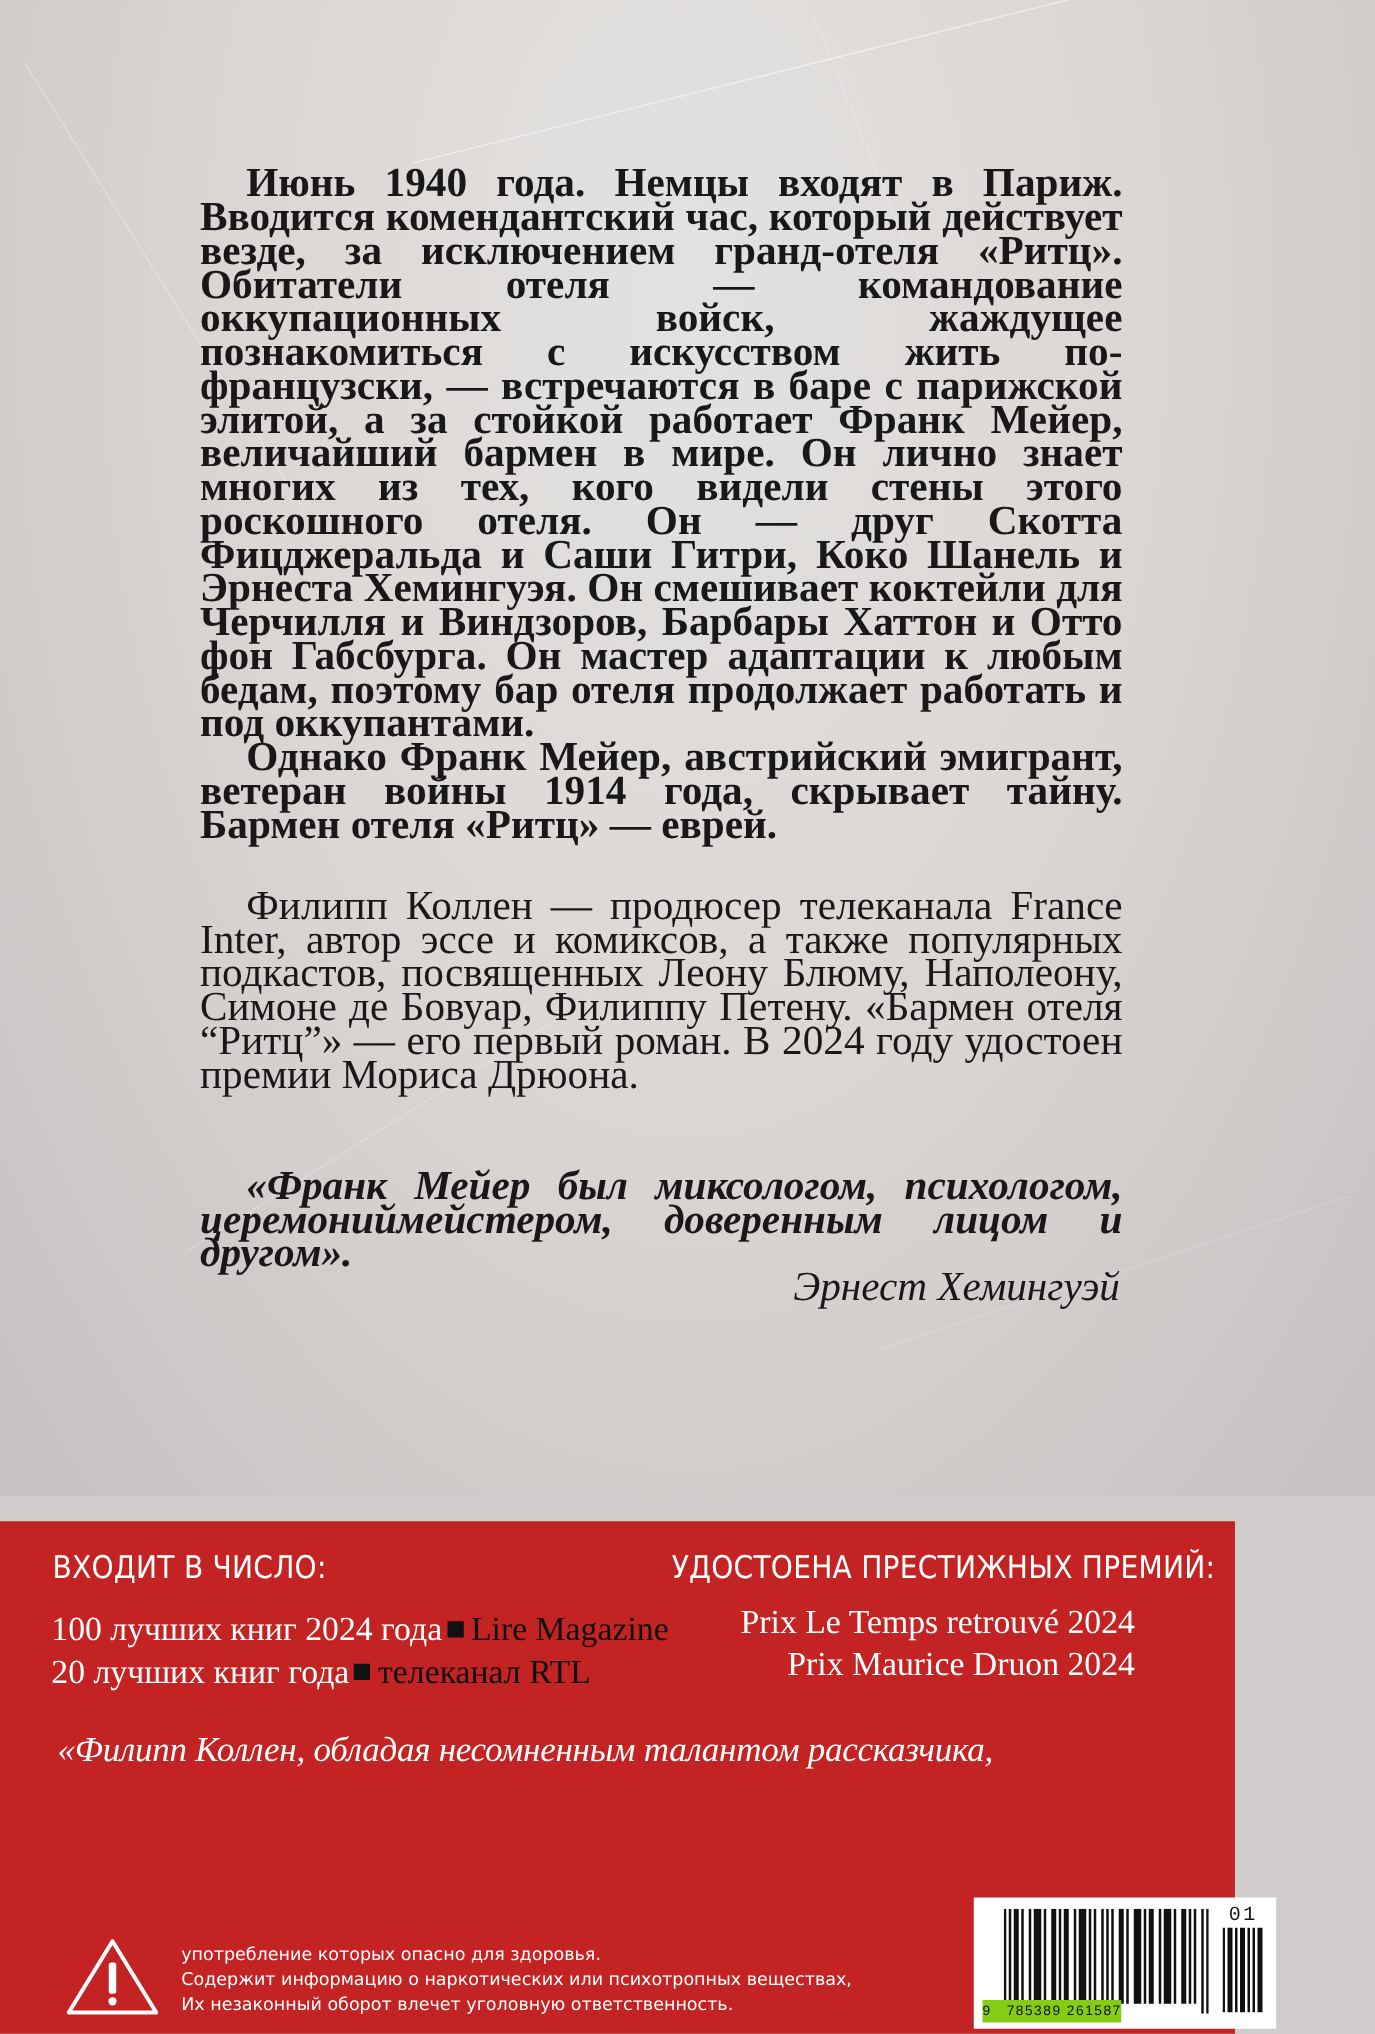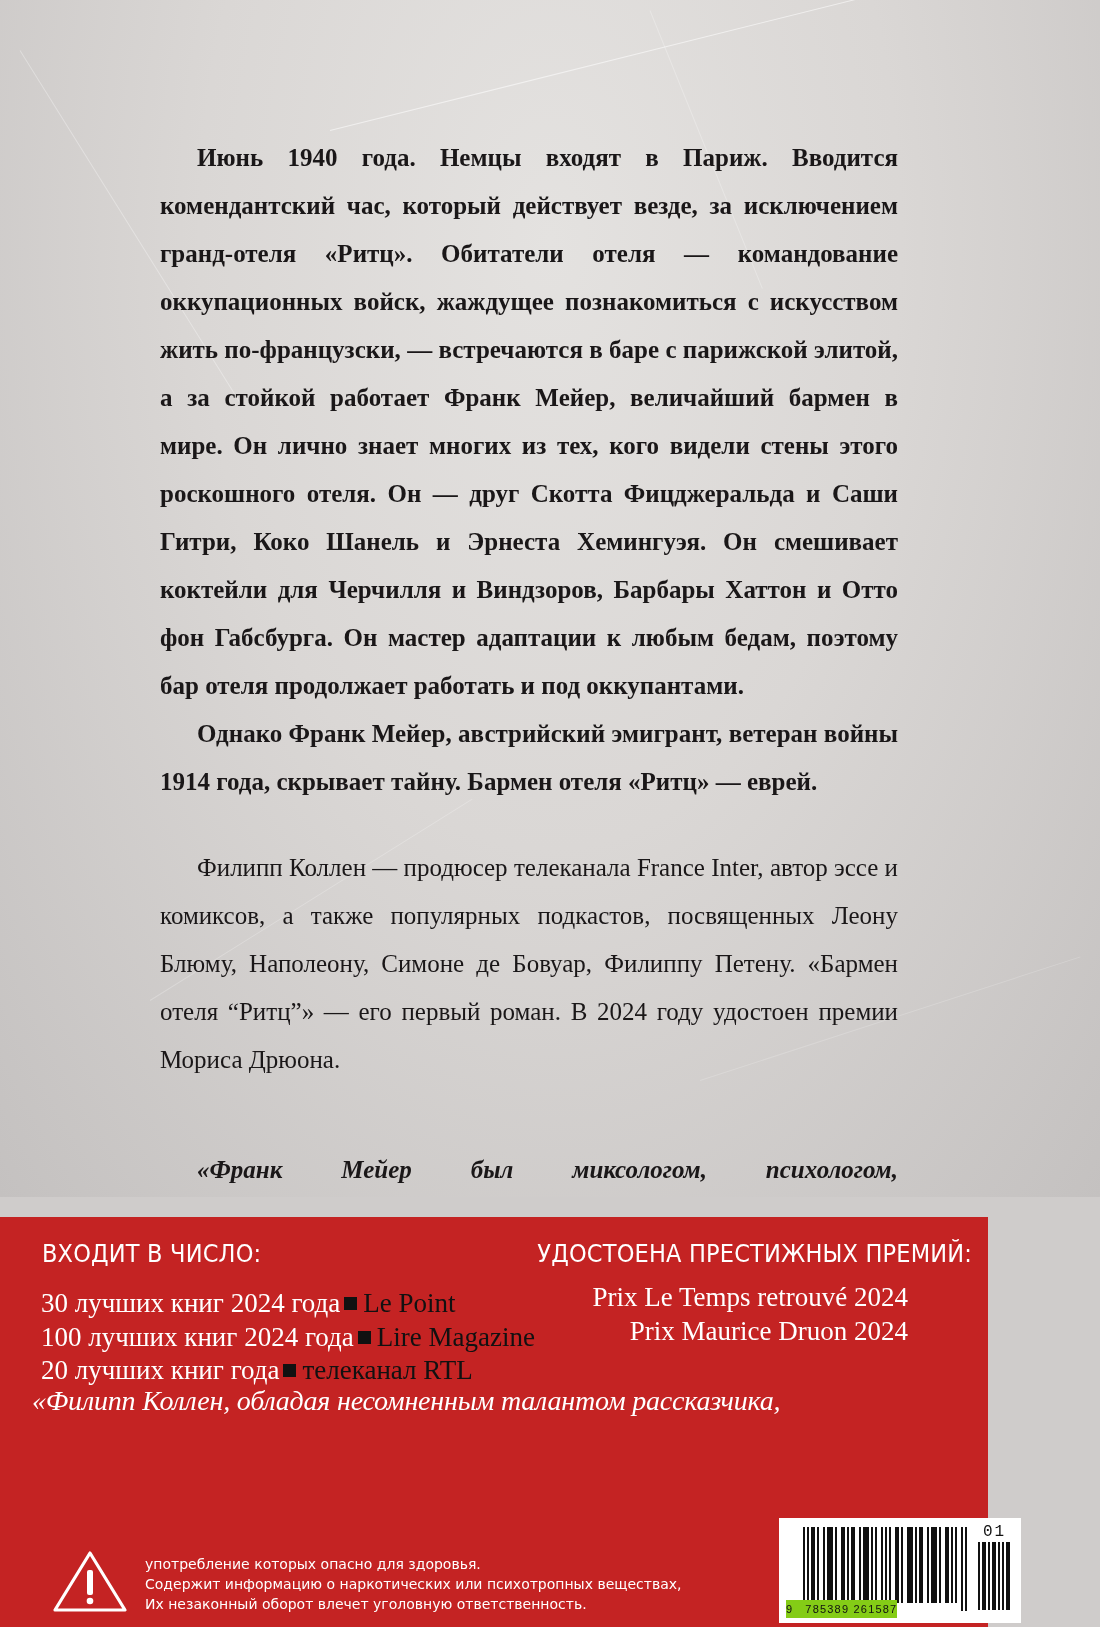--- a/index.html
+++ b/index.html
@@ -14,21 +14,21 @@
         linear-gradient(160deg, rgba(255,255,255,0.0) 0%, rgba(255,255,255,0.0) 60%),
         radial-gradient(ellipse at 50% 20%, #e4e2e0 0%, #dad7d5 45%, #c4c1c0 100%);
       overflow: hidden;
     }
     .scratch {
       position: absolute; height: 1px; background: rgba(255,255,255,0.55);
       transform-origin: left center;
     }
     .body-text {
       position: absolute; left: 160px; top: 134px; width: 738px;
-      color: #1a1718; font-size: 25px; line-height: 48px;
+      color: #1a1718; font-size: 33px; line-height: 27px;
       text-align: justify; hyphens: manual;
     }
     .body-text p { margin: 0; text-indent: 37px; }
     .bold { font-weight: bold; }
     .gap-lg { height: 38px; }
     .gap-xl { height: 62px; }
     .quote { font-style: italic; font-weight: bold; }
     .quote-author {
       text-align: right; font-style: italic; font-weight: normal;
       text-indent: 0 !important; padding-right: 2px;
@@ -49,21 +49,21 @@
     .sh-left { left: 42px; }
     .sh-right { right: 16px; transform-origin: right top; }
     .list-left { position: absolute; left: 41px; top: 70px; font-size: 27px; line-height: 33.5px; }
     .list-left .row { white-space: nowrap; }
     .sq { display: inline-block; width: 13px; height: 13px; background: #111; margin: 0 6px 0 4px; vertical-align: 2px; }
     .src { color: #111; }
     .list-right {
       position: absolute; right: 80px; top: 64px; font-size: 27px; line-height: 33.5px; text-align: right;
     }
     .review {
-      position: absolute; left: 32px; top: 165px; width: 1000px;
+      position: absolute; left: 46px; top: 165px; width: 1000px;
       font-style: italic; font-size: 28px; line-height: 37px; color: #fff;
       letter-spacing: -0.2px;
     }
     .review .line2 { padding-left: 35px; }
     .review .src { font-style: italic; }
     .warn {
       position: absolute; left: 52px; top: 333px; width: 76px; height: 64px;
     }
     .warn-text {
       position: absolute; left: 145px; top: 337px;
@@ -105,23 +105,20 @@
     <p class="quote">«Франк Мейер был миксологом, психологом, церемониймейстером, доверенным лицом и другом».</p>
     <p class="quote-author">Эрнест Хемингуэй</p>
   </div>
 </div>
 
 <div class="red-band">
   <div class="section-h sh-left">ВХОДИТ В ЧИСЛО:</div>
   <div class="section-h sh-right">УДОСТОЕНА ПРЕСТИЖНЫХ ПРЕМИЙ:</div>
 
   <div class="list-left">
-    <div class="row">
-      <span>30 лучших книг 2024 года</span><span class="sq"></span><span class="src">Le Point</span>
-    </div>
     <div class="row">
       <span>100 лучших книг 2024 года</span><span class="sq"></span><span class="src">Lire Magazine</span>
     </div>
     <div class="row">
       <span>20 лучших книг года</span><span class="sq"></span><span class="src">телеканал RTL</span>
     </div>
   </div>
 
   <div class="list-right">
     <div>Prix Le Temps retrouvé 2024</div>

